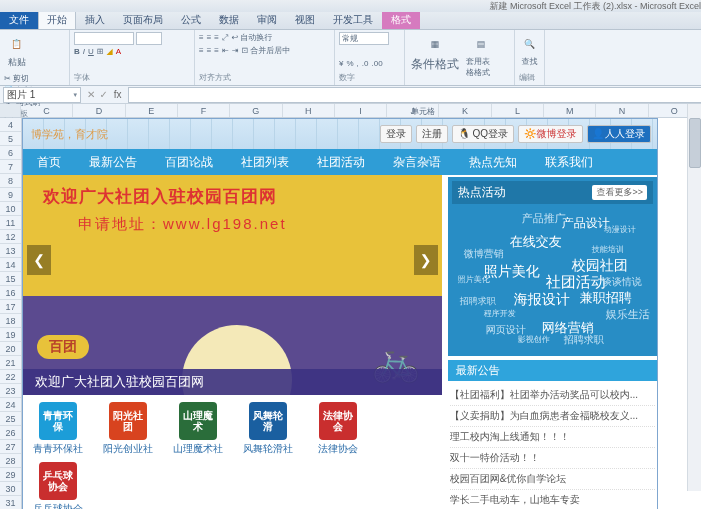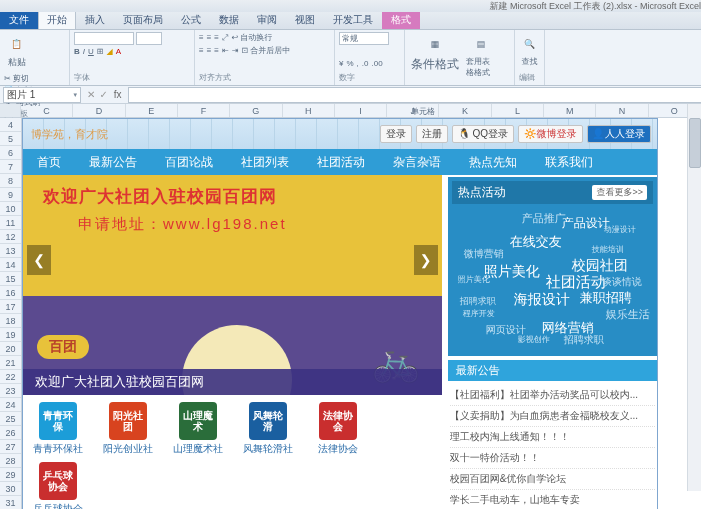--- a/index.html
+++ b/index.html
@@ -353,21 +353,21 @@
                 <span class="tag" style="left: 12px; top: 42px; font-size: 10px;">微博营销</span>
                 <span class="tag" style="left: 140px; top: 40px; font-size: 8px;">技能培训</span>
                 <span class="tag tagw" style="left: 32px; top: 56px; font-size: 14px;">照片美化</span>
                 <span class="tag tagw" style="left: 120px; top: 50px; font-size: 14px;">校园社团</span>
                 <span class="tag tagw" style="left: 94px; top: 66px; font-size: 15px;">社团活动</span>
                 <span class="tag" style="left: 6px; top: 70px; font-size: 8px;">照片美化</span>
                 <span class="tag" style="left: 150px; top: 70px; font-size: 10px;">谈谈情说</span>
                 <span class="tag tagw" style="left: 62px; top: 84px; font-size: 14px;">海报设计</span>
                 <span class="tag tagw" style="left: 128px; top: 84px; font-size: 13px;">兼职招聘</span>
                 <span class="tag" style="left: 8px; top: 90px; font-size: 9px;">招聘求职</span>
-                <span class="tag" style="left: 11px; top: 104px; font-size: 8px;">程序开发</span>
+                <span class="tag" style="left: 32px; top: 104px; font-size: 8px;">程序开发</span>
                 <span class="tag" style="left: 154px; top: 102px; font-size: 11px;">娱乐生活</span>
                 <span class="tag tagw" style="left: 90px; top: 114px; font-size: 13px;">网络营销</span>
                 <span class="tag" style="left: 34px; top: 118px; font-size: 10px;">网页设计</span>
                 <span class="tag" style="left: 66px; top: 130px; font-size: 8px;">影视创作</span>
                 <span class="tag" style="left: 112px; top: 128px; font-size: 10px;">招聘求职</span>
               </div>
           </div>
           <div class="annhdr">最新公告</div>
           <div class="annlist" id="annlist">
               <div>【社团福利】社团举办活动奖品可以校内...</div>

